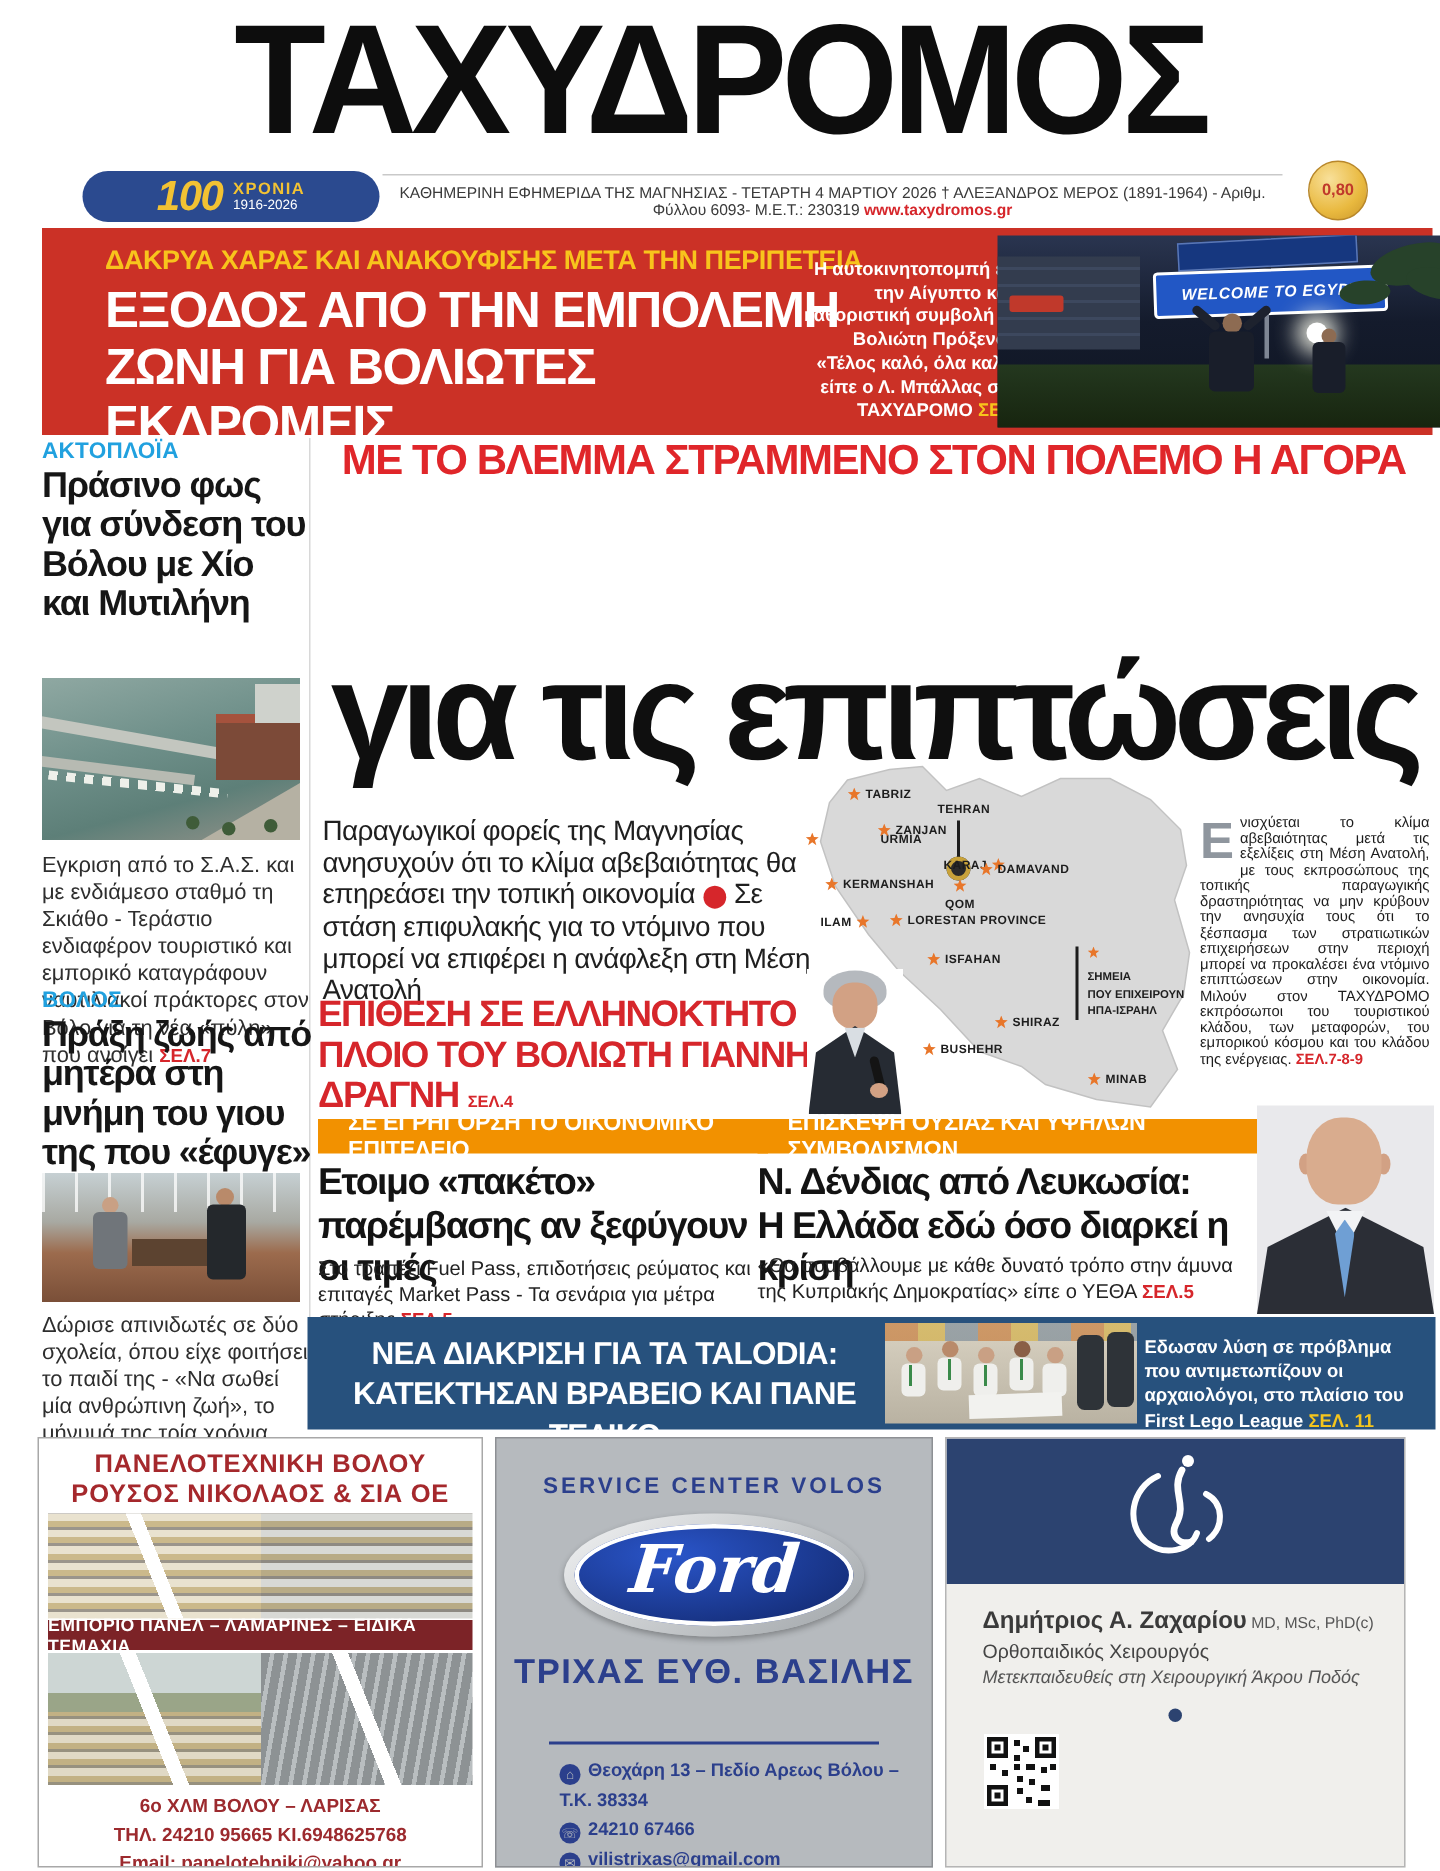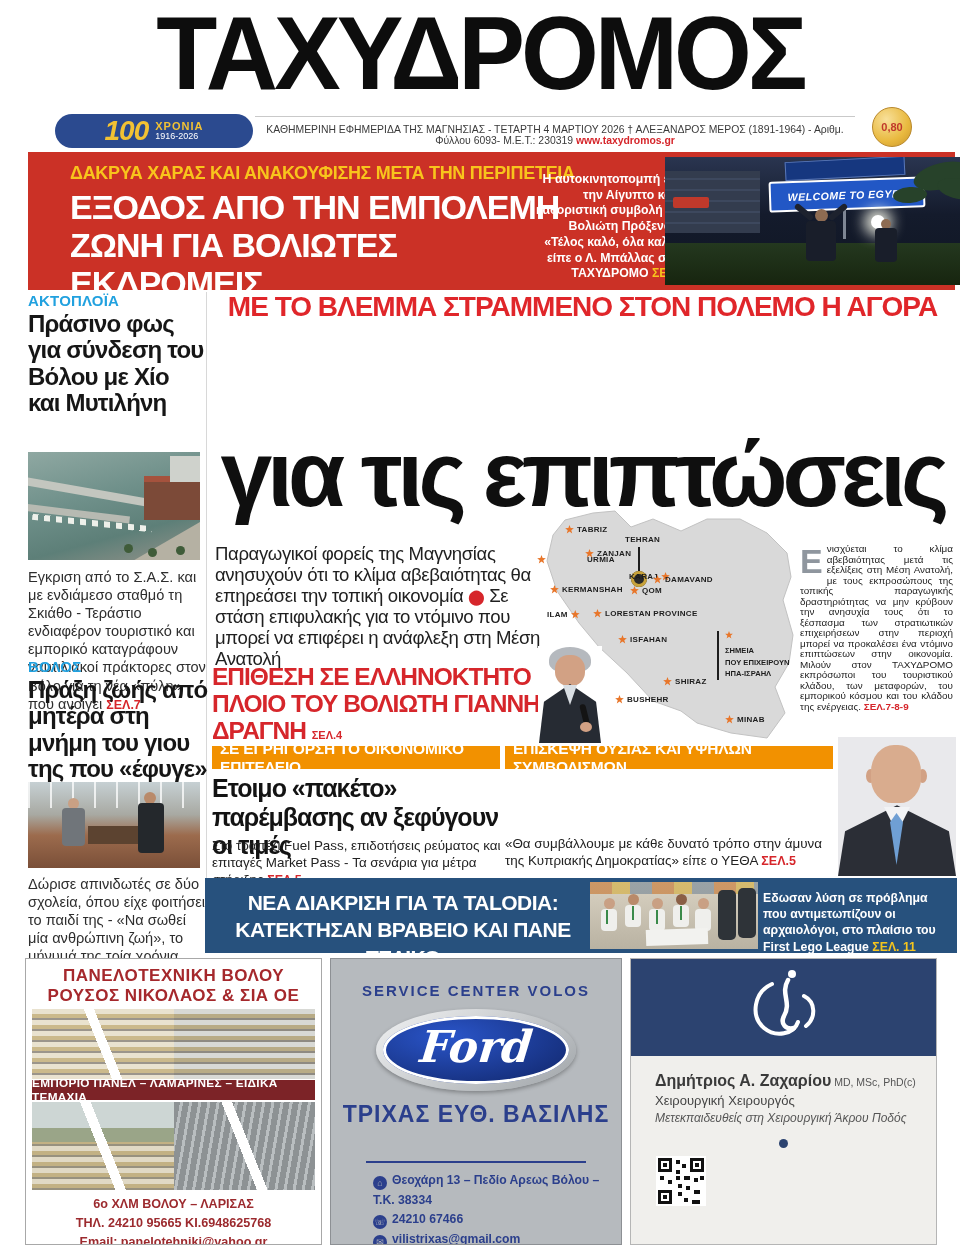--- a/index.html
+++ b/index.html
@@ -77,21 +77,21 @@
   #map-legend .burst{width:8px;height:8px;margin-bottom:2px;}
   
   #speaker{left:538px;top:646px;width:64px;height:97px;background:#fff;overflow:hidden;}
   .sp-hair{left:11px;top:1px;width:42px;height:26px;background:#b5b9be;border-radius:50% 50% 40% 40%;}
   .sp-face{left:17px;top:9px;width:30px;height:31px;background:#d2a184;border-radius:45%;}
   .sp-suit{left:1px;top:38px;width:62px;height:59px;background:#262b33;clip-path:polygon(0 100%,8% 30%,50% 0,92% 30%,100% 100%);}
   .sp-shirt{left:25px;top:39px;width:14px;height:20px;background:#d9dee3;clip-path:polygon(0 0,100% 0,50% 100%);}
   .sp-mic{left:44px;top:58px;width:6px;height:24px;background:#141414;transform:rotate(-14deg);border-radius:3px;}
   .sp-hand{left:42px;top:76px;width:12px;height:10px;border-radius:50%;background:#d2a184;}
   
-  .oband{height:23px;background:#f29100;color:#fff;font-size:15.5px;font-weight:700;display:flex;align-items:center;padding-left:8px;letter-spacing:-0.2px;}
+  .oband{height:23px;background:#f29100;color:#fff;font-size:15.5px;font-weight:700;display:flex;align-items:center;padding-left:20px;letter-spacing:-0.2px;}
   #ob1{left:212px;top:746px;width:280px;}
   #ob2{left:505px;top:746px;width:320px;}
   .mhead{font-size:25px;font-weight:700;color:#131313;line-height:1.14;letter-spacing:-1px;}
   #mh2a{left:212px;top:774px;width:300px;}
   #mh2b{left:505px;top:774px;width:340px;}
   .msum{font-size:13.4px;color:#222;line-height:1.26;}
   #ms2a{left:212px;top:838px;width:298px;}
   #ms2b{left:505px;top:836px;width:320px;}
   #dendias{left:838px;top:737px;width:118px;height:139px;background:#e9e9ec;overflow:hidden;}
   .dd-head{left:33px;top:8px;width:50px;height:58px;background:#d9ac8e;border-radius:46% 46% 42% 42%;}
@@ -256,21 +256,21 @@
         <b>ZANJAN</b>
       </span>
       <span class="city" style="left: 58px; top: 67px; padding-left: 36px;">
         <b>KARAJ</b>
         <i class="burst"></i>
       </span>
       <span class="city" style="left: 118px; top: 70px;">
         <i class="burst"></i>
         <b>DAMAVAND</b>
       </span>
-      <span class="city" style="left: 95px; top: 81px;">
+      <span class="city" style="left: 95px; top: 81px; flex-direction: column;">
         <i class="burst"></i>
         <b>QOM</b>
       </span>
       <span class="city" style="left: 15px; top: 80px;">
         <i class="burst"></i>
         <b>KERMANSHAH</b>
       </span>
       <span class="city" style="left: 12px; top: 105px;">
         <b>ILAM</b>
         <i class="burst"></i>
@@ -316,20 +316,24 @@
   <div class="abs oband" id="ob1">
     <span>ΣΕ ΕΓΡΗΓΟΡΣΗ ΤΟ ΟΙΚΟΝΟΜΙΚΟ ΕΠΙΤΕΛΕΙΟ</span>
   </div>
   <div class="abs mhead" id="mh2a">Ετοιμο «πακέτο» παρέμβασης αν ξεφύγουν οι τιμές</div>
   <div class="abs msum" id="ms2a">
     <span>Στο τραπέζι Fuel Pass, επιδοτήσεις ρεύματος και επιταγές Market Pass - Τα σενάρια για μέτρα στήριξης  </span><span class="pgref">ΣΕΛ.5</span>
   </div>
 
   <div class="abs oband" id="ob2">
     <span>ΕΠΙΣΚΕΨΗ ΟΥΣΙΑΣ ΚΑΙ ΥΨΗΛΩΝ ΣΥΜΒΟΛΙΣΜΩΝ</span>
+  </div>
+  <div class="abs mhead" id="mh2b">
+    <div>Ν. Δένδιας από Λευκωσία:</div>
+    <div>Η Ελλάδα εδώ όσο διαρκεί η κρίση</div>
   </div>
   <div class="abs msum" id="ms2b">
     <span>«Θα συμβάλλουμε με κάθε δυνατό τρόπο στην άμυνα της Κυπριακής Δημοκρατίας» είπε ο ΥΕΘΑ </span><span class="pgref">ΣΕΛ.5</span>
   </div>
   <div class="abs" id="dendias">
     <div class="abs dd-ear" style="left:28px;top:32px;"></div>
     <div class="abs dd-ear" style="left:80px;top:32px;"></div>
     <div class="abs dd-head"></div>
     <div class="abs dd-suit"></div>
     <div class="abs dd-shirt"></div>
@@ -416,21 +420,21 @@
       <svg width="84" height="80" viewBox="0 0 84 80">
         <path d="M30 16 C12 24 8 48 22 60 C34 70 52 66 56 54" fill="none" stroke="#fff" stroke-width="4" stroke-linecap="round"></path>
         <path d="M46 12 C38 26 50 34 42 48 C38 56 44 62 52 60" fill="none" stroke="#fff" stroke-width="4.5" stroke-linecap="round"></path>
         <circle cx="50" cy="6" r="4" fill="#fff"></circle>
         <path d="M62 28 C74 34 74 50 64 58" fill="none" stroke="#fff" stroke-width="4" stroke-linecap="round"></path>
       </svg>
     </div>
     <div class="abs" id="doc-name">
       <span>Δημήτριος Α. Ζαχαρίου</span><span class="tt"> MD, MSc, PhD(c)</span>
     </div>
-    <div class="abs" id="doc-spec">Χειρουργική Χειρουργός</div>
+    <div class="abs" id="doc-spec">Ορθοπαιδικός Χειρουργός</div>
     <div class="abs" id="doc-sub">Μετεκπαιδευθείς στη Χειρουργική Άκρου Ποδός</div>
     <div class="abs" id="doc-dot"></div>
     <svg class="abs" id="doc-qr" width="50" height="50" viewBox="0 0 50 50">
       <rect width="50" height="50" fill="#fff"></rect>
       <rect x="2" y="2" width="14" height="14" fill="#111"></rect>
         <rect x="5" y="5" width="8" height="8" fill="#fff"></rect>
         <rect x="7" y="7" width="4" height="4" fill="#111"></rect>
       <rect x="34" y="2" width="14" height="14" fill="#111"></rect>
         <rect x="37" y="5" width="8" height="8" fill="#fff"></rect>
         <rect x="39" y="7" width="4" height="4" fill="#111"></rect>

